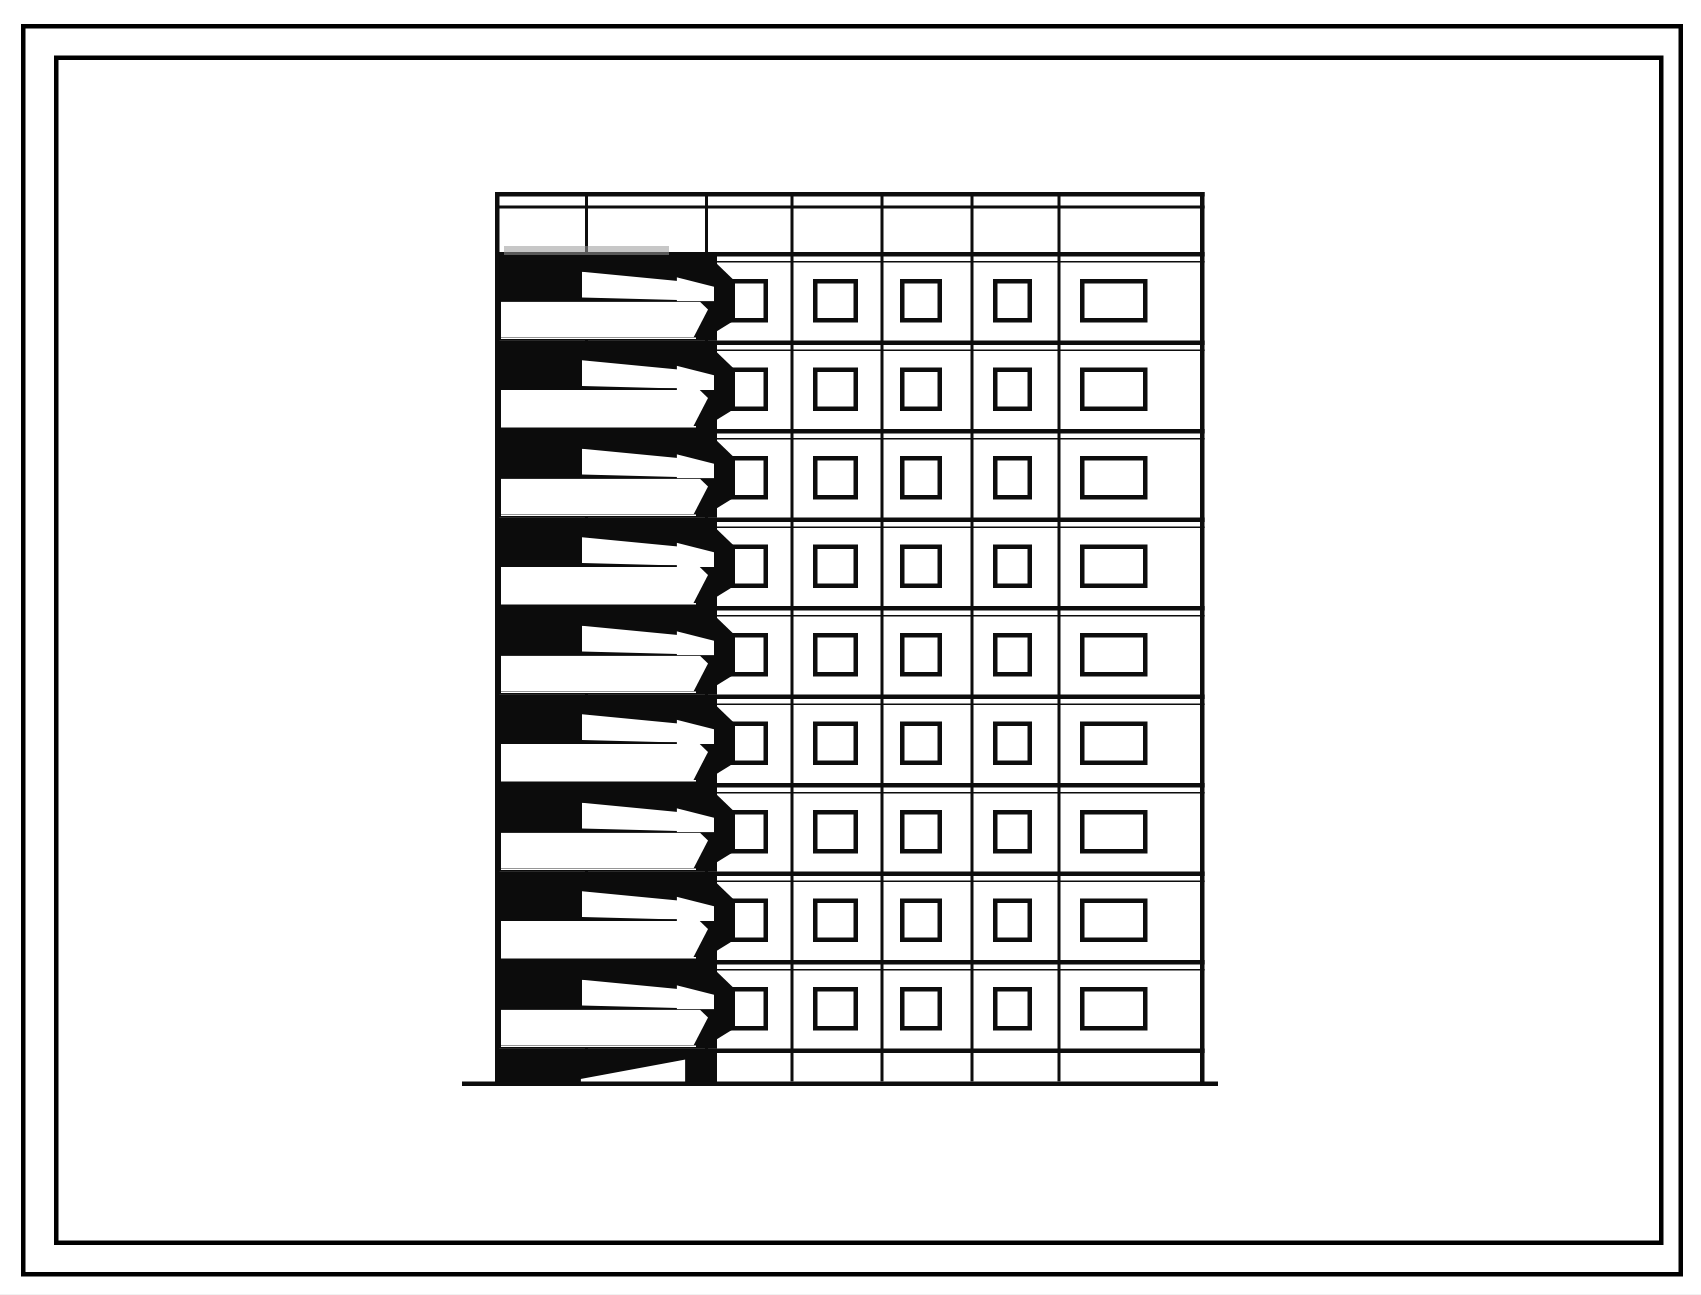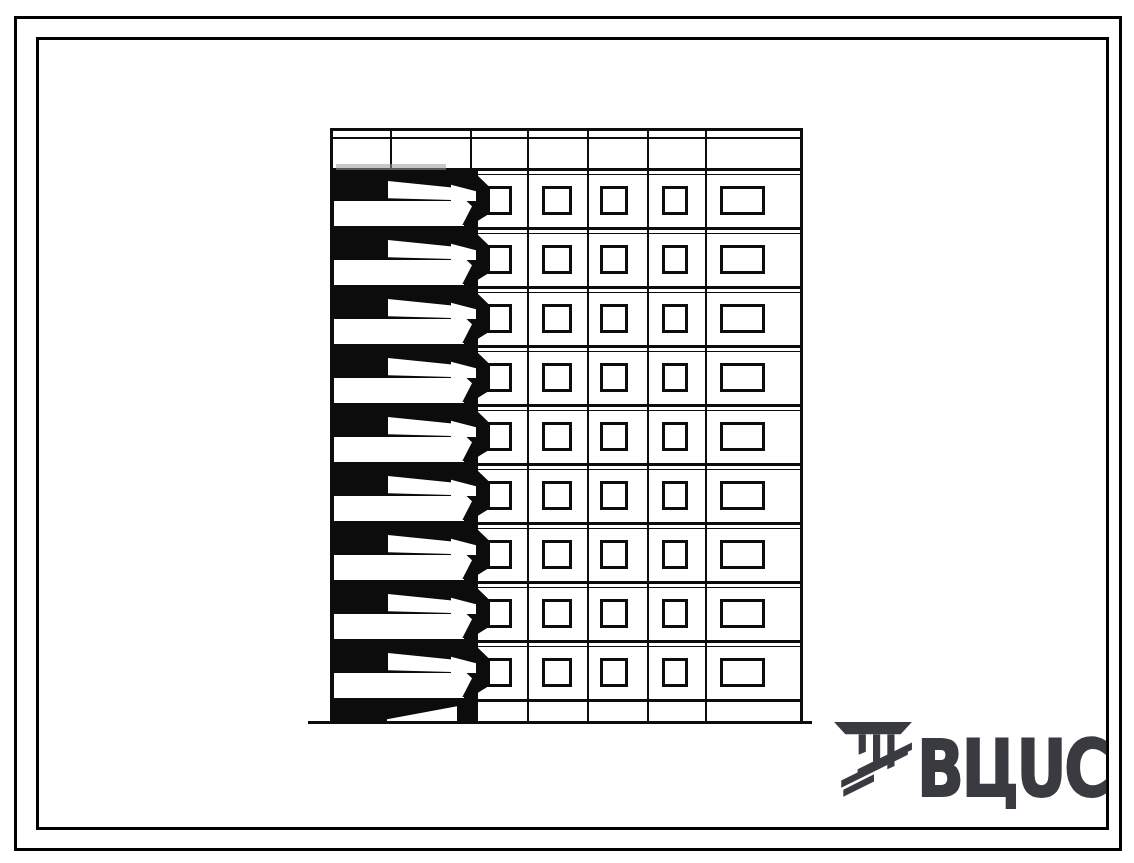--- a/index.html
+++ b/index.html
@@ -160,26 +160,14 @@
       <div style="left: 4px; top: 545px; width: 138px; height: 24px; background: rgb(255, 255, 255); clip-path: polygon(0px 0px, 96% 0px, 100% 22%, 93% 100%, 0px 100%);"></div>
       <div style="left: 4px; top: 568.5px; width: 130px; height: 1.6px; background: rgb(255, 255, 255);"></div>
       <div style="left: 6px; top: 36px; width: 110px; height: 6px; background: rgb(153, 153, 153); opacity: 0.55;"></div>
       <div style="left: 2px; top: 571px; width: 146px; height: 25px; background: rgb(12, 12, 12);"></div>
       <div style="left: 57px; top: 578px; width: 70px; height: 17px; background: rgb(255, 255, 255); clip-path: polygon(0px 78%, 100% 2%, 100% 100%, 0px 100%);"></div>
       <div style="left: 0px; top: 0px; width: 3px; height: 596px; background: rgb(13, 13, 13);"></div>
       <div style="left: 469.5px; top: 0px; width: 3.5px; height: 596px; background: rgb(13, 13, 13);"></div>
       <div style="left: -22px; top: 592.8px; width: 504px; height: 3.2px; background: rgb(13, 13, 13);"></div>
     </div>
 
-  <div class="logo" id="logo" style="left: 831px; top: 720px; width: 270px; height: 90px;">
-    <svg id="emblem" width="84" height="82" viewBox="0 0 82 80" xmlns="http://www.w3.org/2000/svg">
-      <polygon points="3,2 79,2 68,14 14,14" fill="#3a3b41"></polygon>
-      <polygon points="27,14 34,14 34,31 27,34" fill="#3a3b41"></polygon>
-      <polygon points="41,14 48,14 48,38 41,41" fill="#3a3b41"></polygon>
-      <polygon points="55,14 62,14 62,45 55,48" fill="#3a3b41"></polygon>
-      <polygon points="26,48 79,22 79,29 26,55" fill="#3a3b41"></polygon>
-      <polygon points="10,59 75,27 75,34 10,66" fill="#3a3b41"></polygon>
-      <polygon points="12,68 42,53 42,60 12,75" fill="#3a3b41"></polygon>
-    </svg>
-    <span class="logo-text" id="logo-text" style="left: 86px; top: 10px; font-size: 79px; color: rgb(58, 59, 65); -webkit-text-stroke: 2px rgb(58, 59, 65);">ВЦUС</span>
-  </div>
 
 </div>
 
 </body></html>

